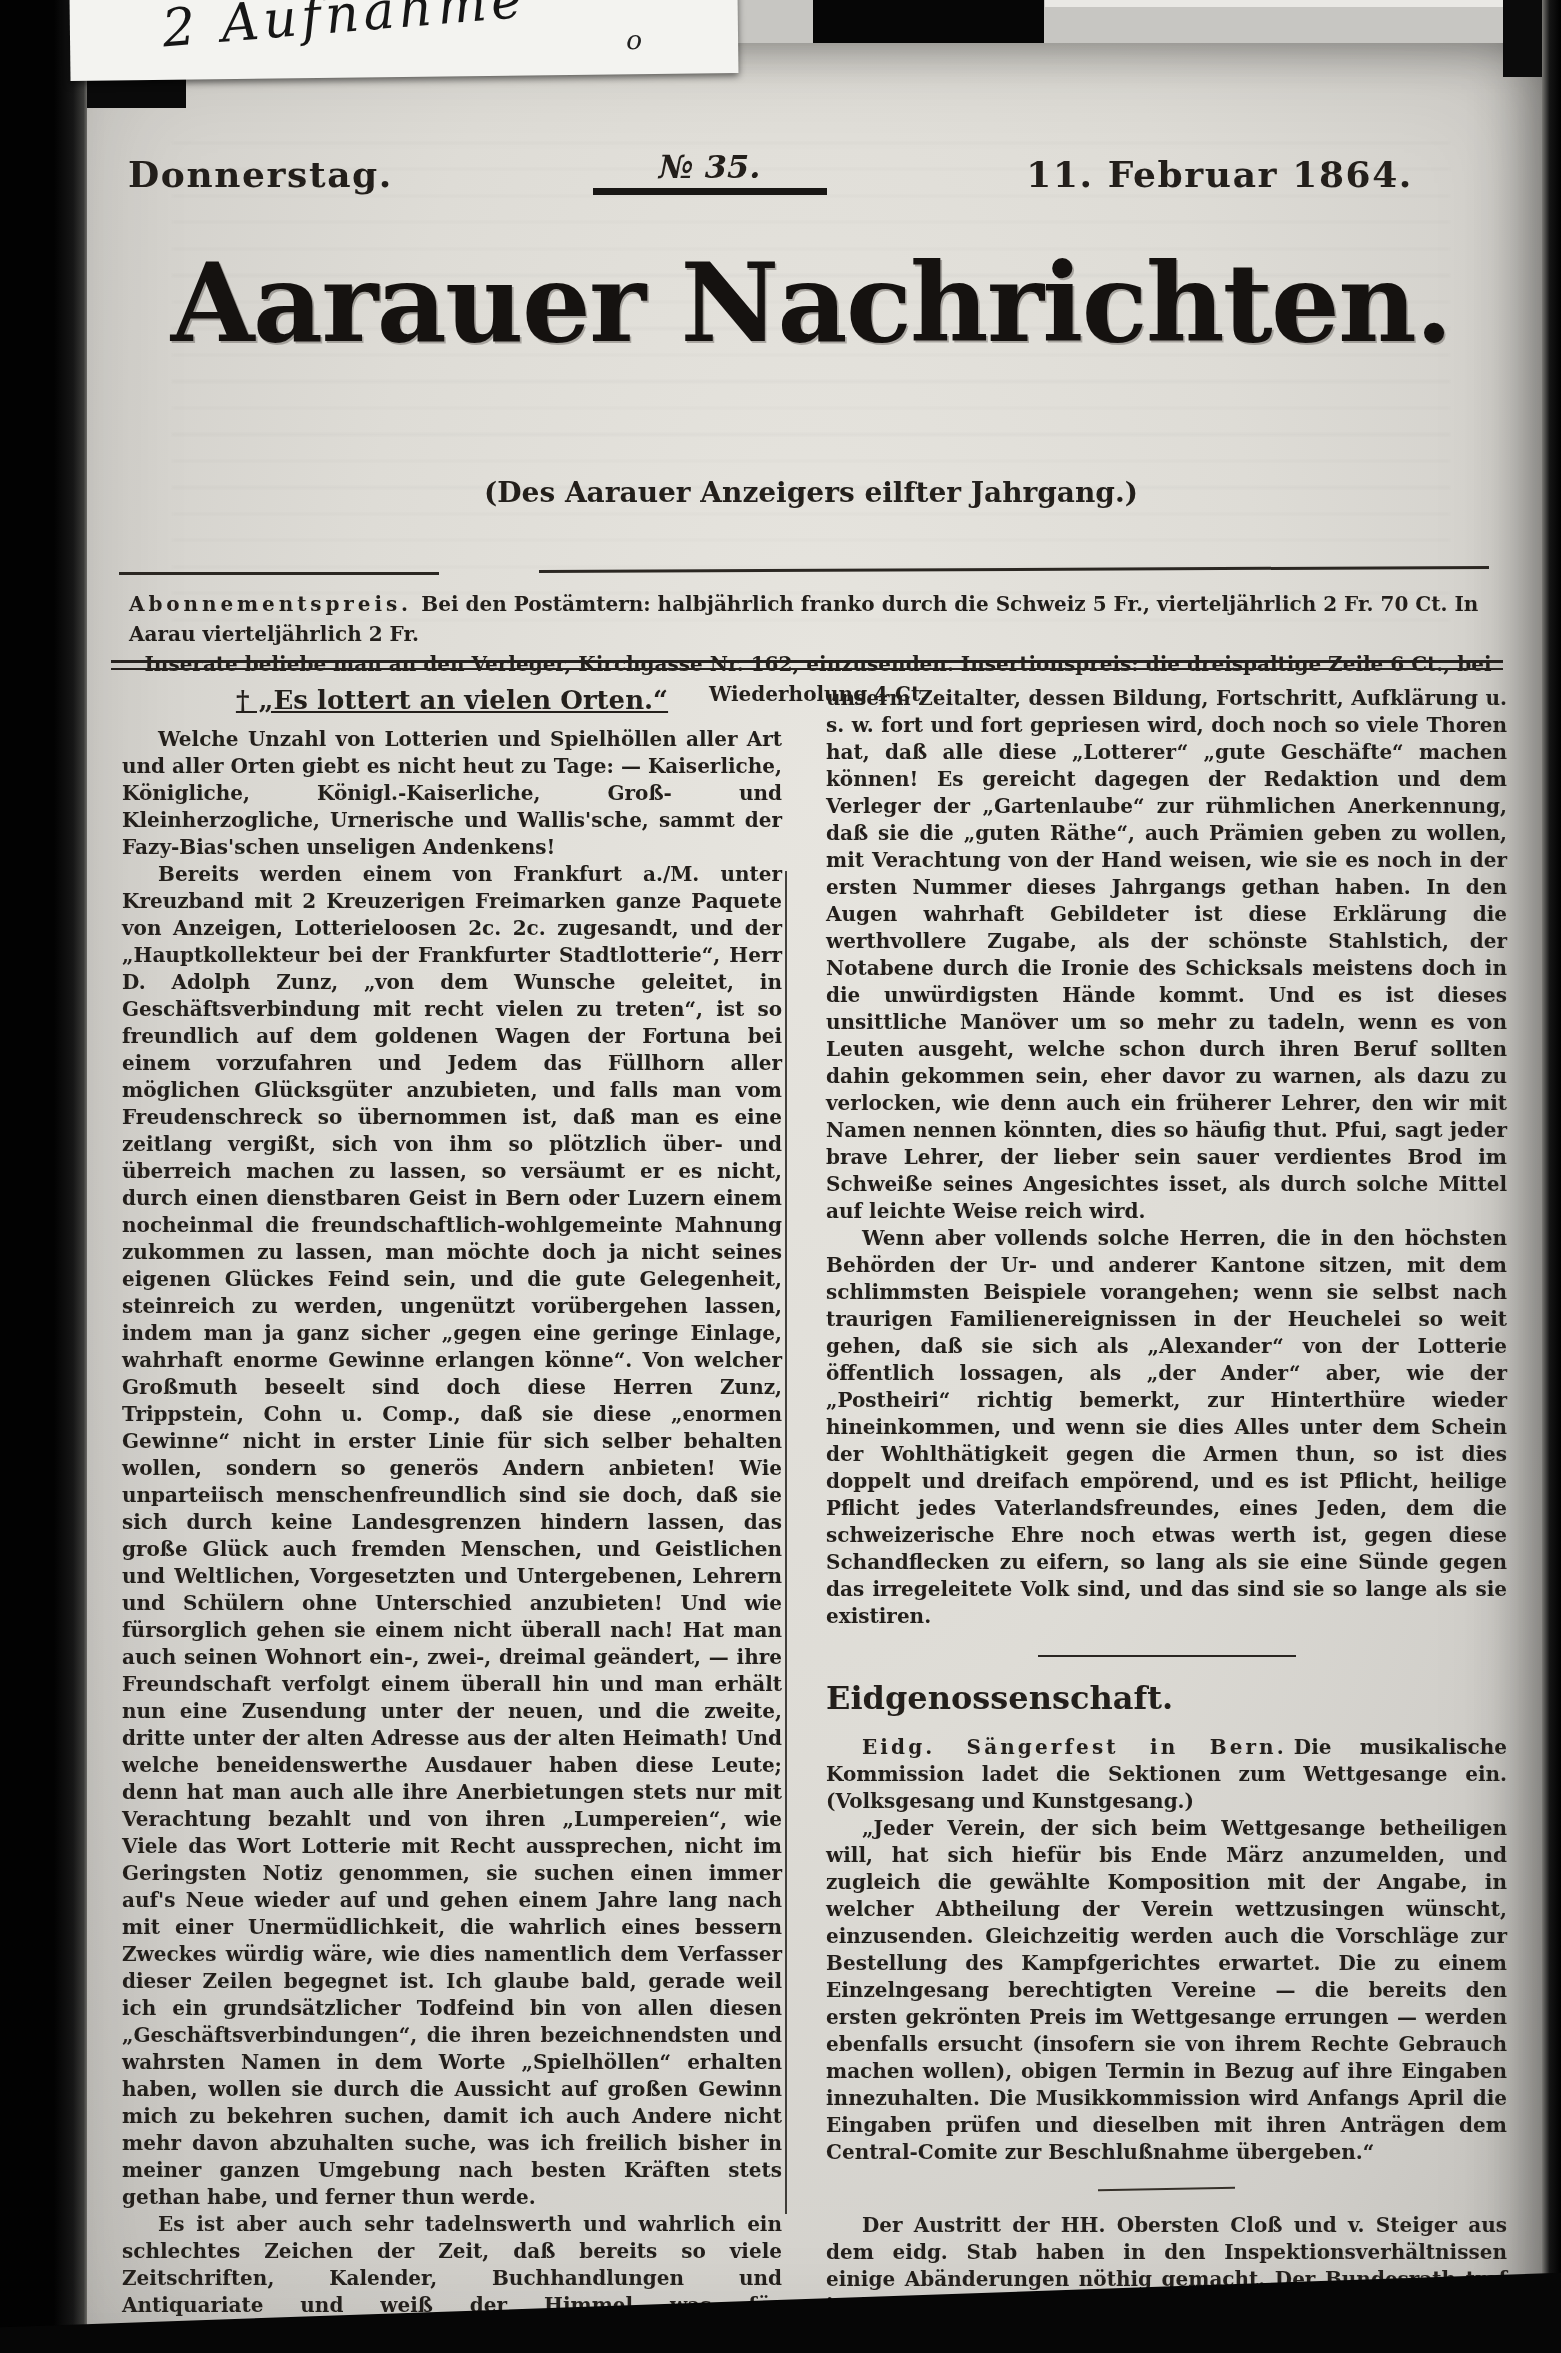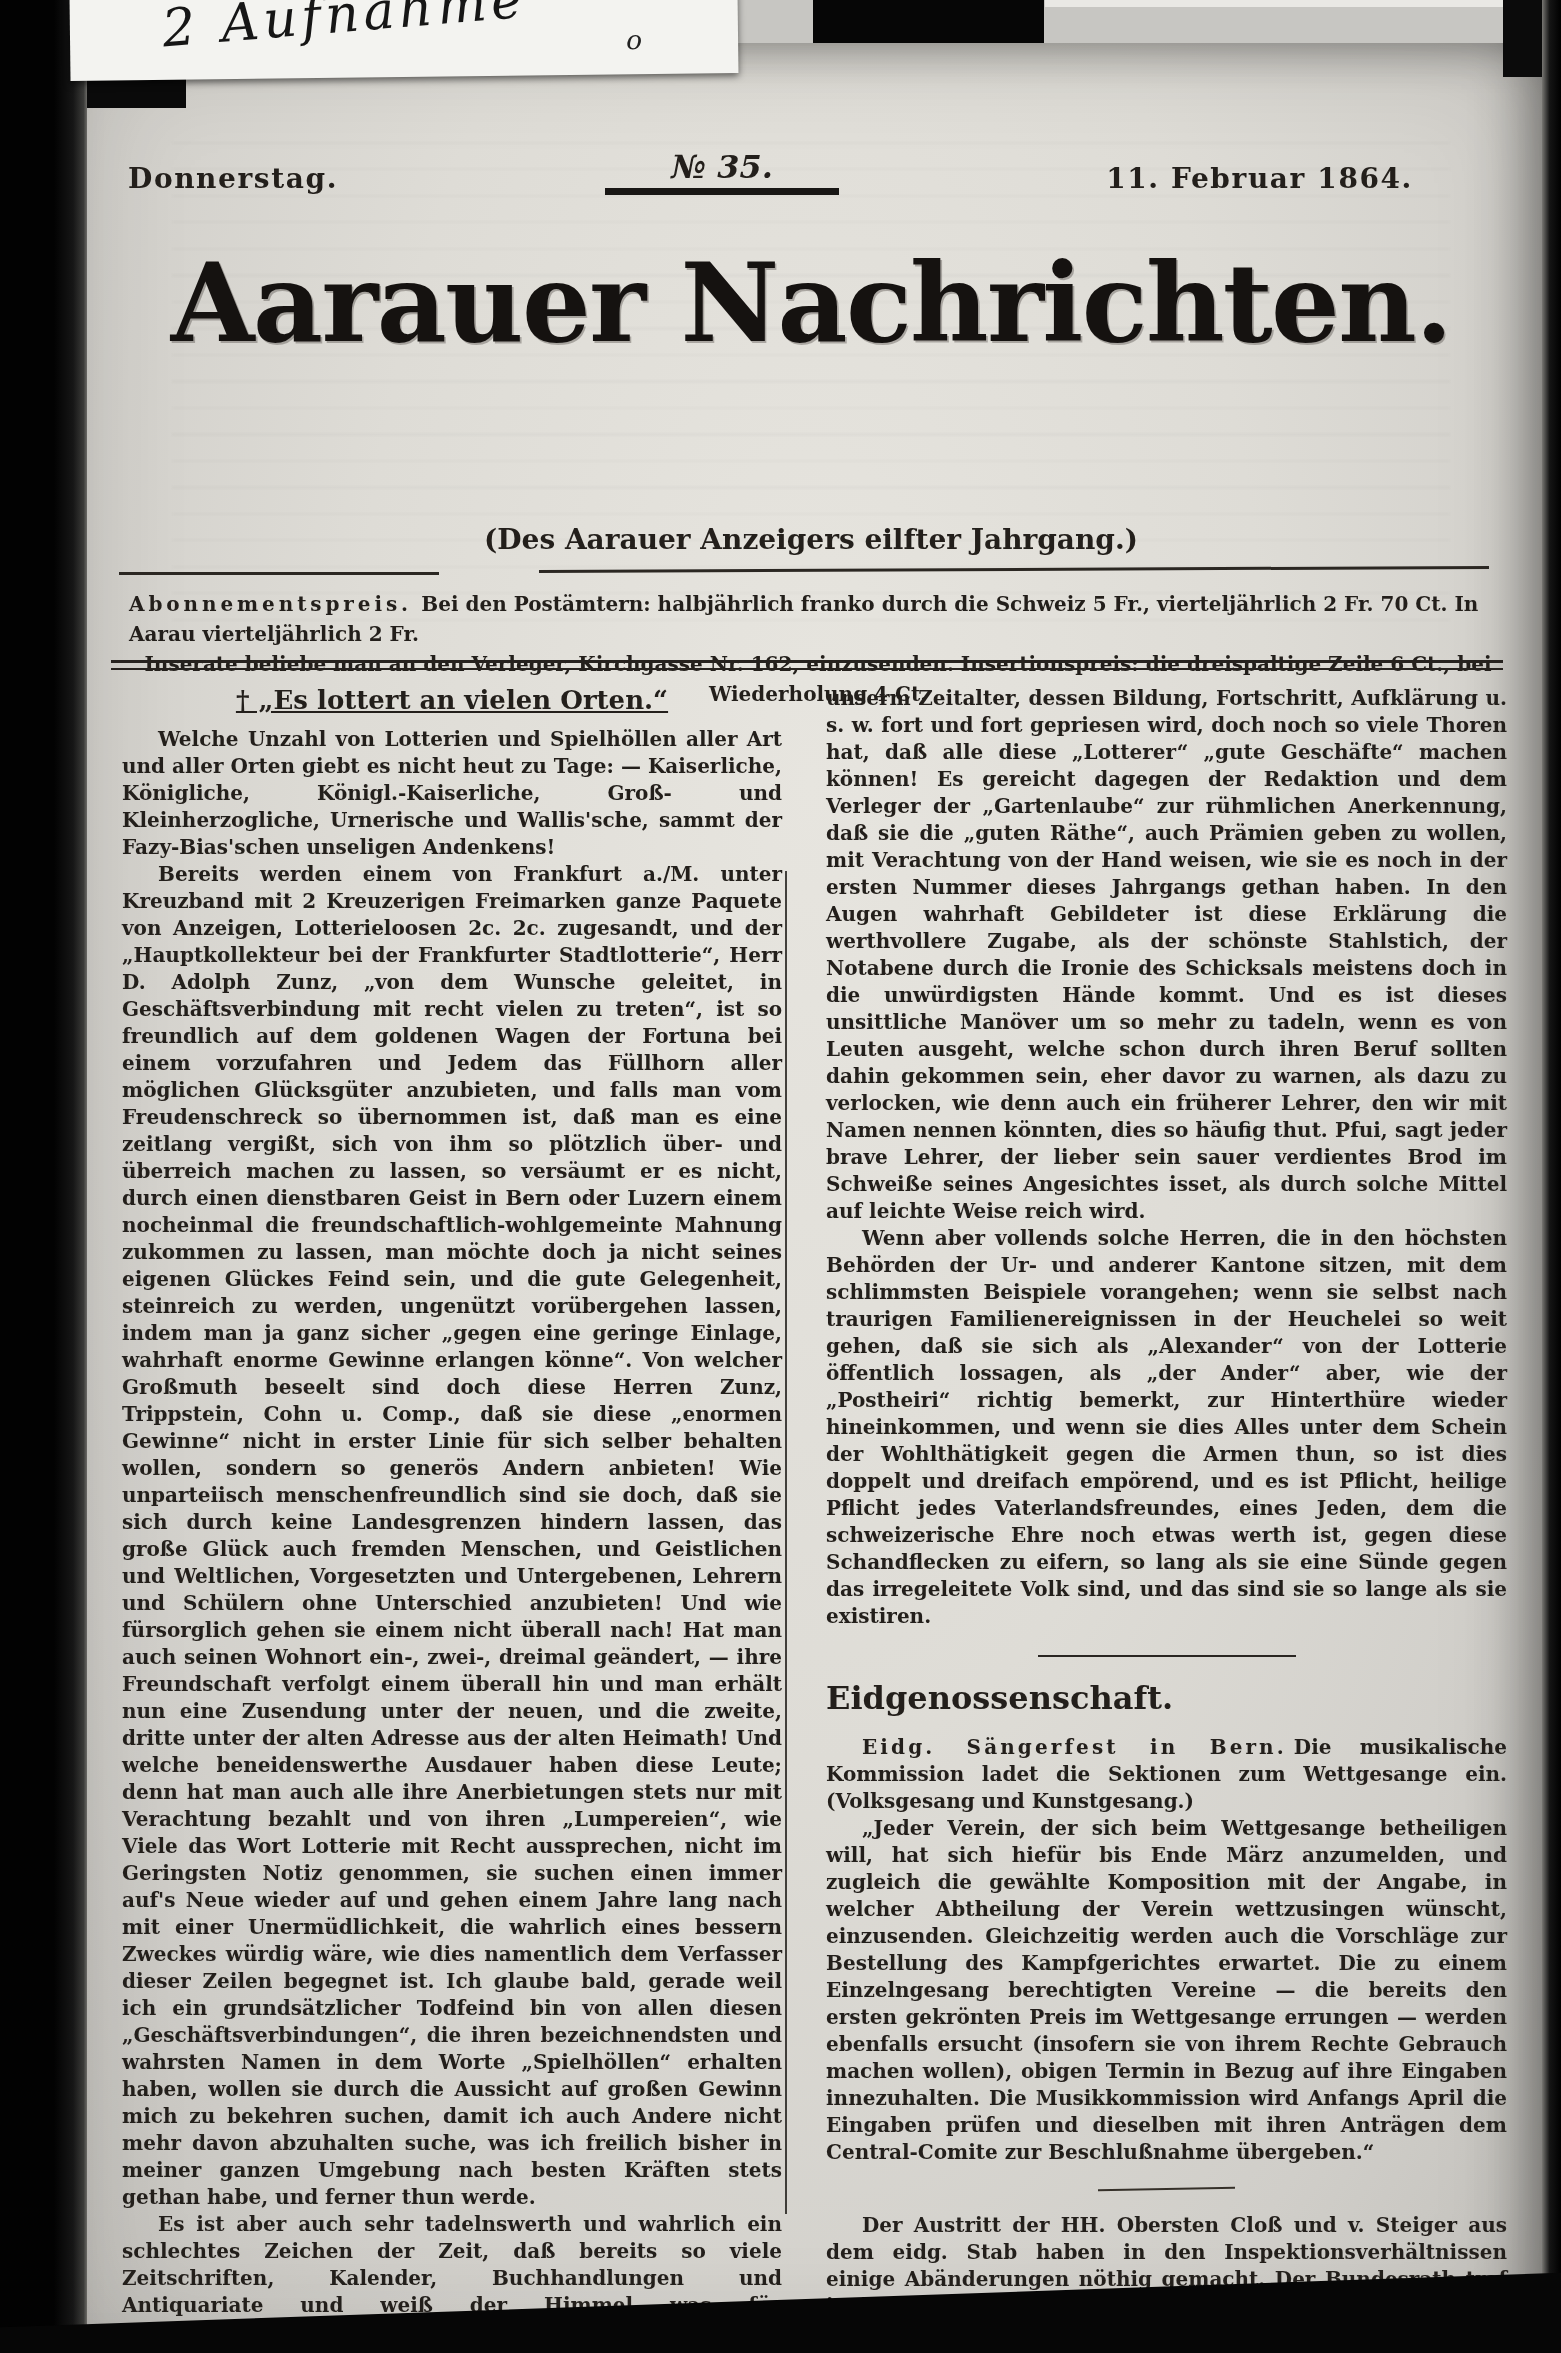--- a/index.html
+++ b/index.html
@@ -29,27 +29,27 @@
          background:radial-gradient(ellipse at 50% 32%,#e7e5df 0%,#dedcd6 44%,#d0cec9 78%,#c2c0bb 100%);
          box-shadow:inset -36px 0 55px -20px rgba(0,0,0,.38),inset 0 0 117px rgba(0,0,0,.14),
                     inset 0 31px 47px -23.4px rgba(0,0,0,.25);
          color:#231f1b;}
   .ghost{position:absolute;left:94px;right:94px;top:94px;height:484px;opacity:.55;
          background:repeating-linear-gradient(0deg,rgba(90,88,84,.07) 0 2.3px,transparent 2.3px 26.5px);
          filter:blur(0.8px);pointer-events:none;}
   
   .hdr{position:absolute;left:0;right:0;top:108px;display:flex;align-items:flex-end;
        padding:0 131px 0 50px;justify-content:space-between;}
-  .hdr-day,.hdr-date{font-size:28px;font-weight:700;letter-spacing:1.6px;}
+  .hdr-day,.hdr-date{font-size:36px;font-weight:700;letter-spacing:1.6px;}
   .hdr-issue{font-size:32px;font-weight:700;font-style:italic;text-align:center;line-height:1;}
   .issue-bar{width:234px;height:7px;background:#191715;margin:4.7px auto 0;}
   .masthead{position:absolute;left:0;right:0;top:197px;text-align:center;font-size:108px;
             font-weight:700;letter-spacing:-1.6px;color:#151210;white-space:nowrap;
             text-shadow:1.6px 1.6px 0 rgba(20,16,12,.28);}
-  .subtitle{position:absolute;left:0;right:0;top:480px;text-align:center;font-size:28px;font-weight:700;}
+  .subtitle{position:absolute;left:0;right:0;top:433px;text-align:center;font-size:28px;font-weight:700;}
   .rule-a1{position:absolute;left:41px;top:529px;width:320px;height:3.1px;background:#2b2722;}
   .rule-a2{position:absolute;left:461px;right:55px;top:525px;height:3.1px;background:#2b2722;transform:rotate(-.25deg);}
   .imprint{position:absolute;left:51px;right:37px;top:546px;font-size:20px;font-weight:700;line-height:30px;}
   .imprint .lbl{letter-spacing:3.9px;}
   .imprint .txt{margin-left:9.4px;}
   .imprint-l2{text-align:center;}
   .rule-b1{position:absolute;left:33px;right:41px;top:617px;height:3.1px;background:#26221e;}
   .rule-b2{position:absolute;left:33px;right:41px;top:625px;height:2.3px;background:#26221e;}
   
   .cols{position:absolute;left:44px;right:37px;top:642px;display:flex;align-items:flex-start;}

